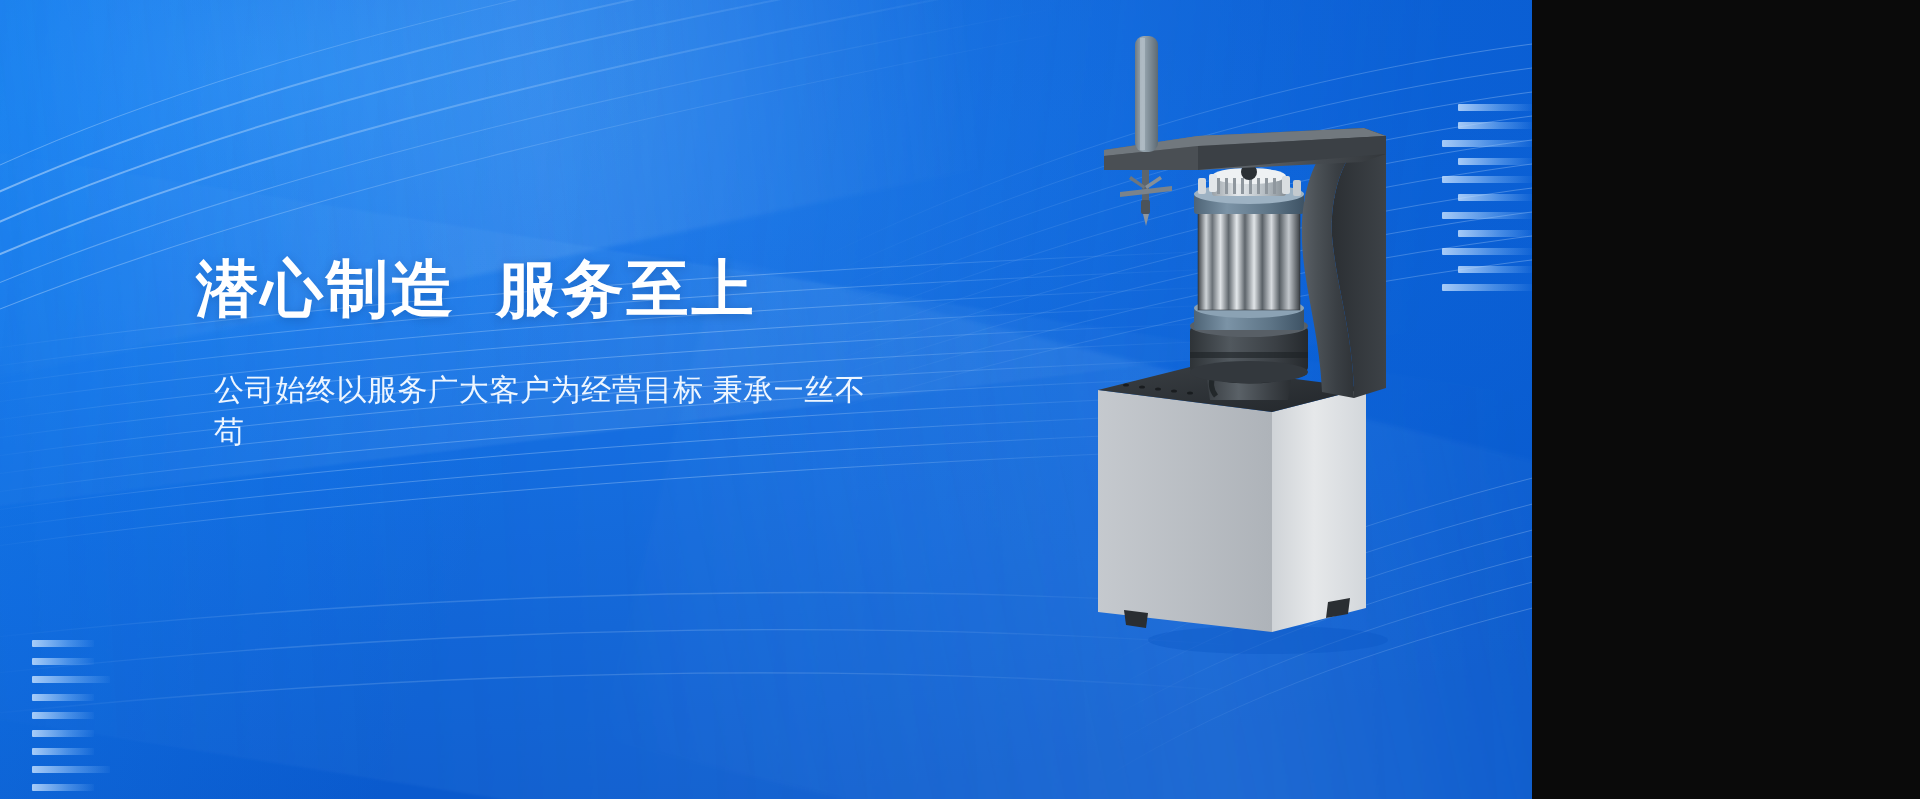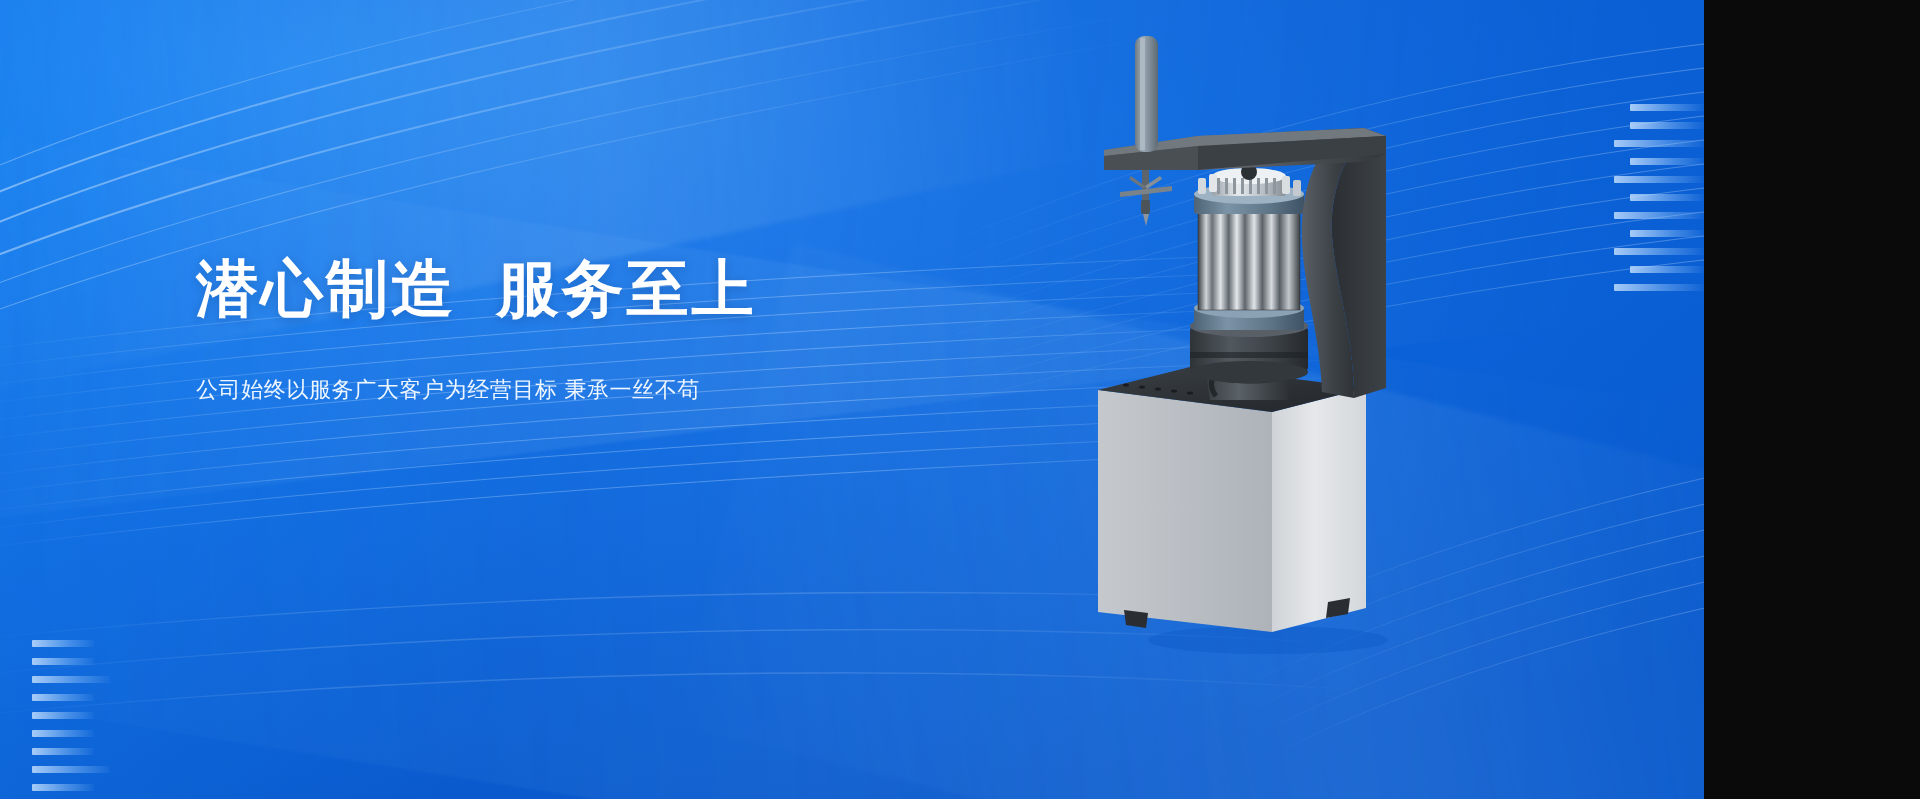--- a/index.html
+++ b/index.html
@@ -5,21 +5,21 @@
   * { margin:0; padding:0; box-sizing:border-box; }
   html,body{ background:#0a0a0a; }
   body{
     font-family:"Liberation Sans","DejaVu Sans",sans-serif;
     width:1920px; height:799px; overflow:hidden;
   }
 
   
   .banner{
     position:relative;
-    width:1704px; height:799px;
+    width:1532px; height:799px;
     overflow:hidden;
     background:#0a6ae0;
   }
 
   
   .bg-base{
     position:absolute; inset:0;
     background:
       radial-gradient(130% 95% at 18% 8%, #1a84f2 0%, #0f72e8 26%, #0b66dd 52%, #0a5fd4 76%, #0a59cc 100%);
   }
@@ -81,25 +81,26 @@
     font-size:62px;
     line-height:1.18;
     font-weight:700;
     color:#ffffff;
     letter-spacing:3px;
     white-space:pre;
     text-shadow:0 2px 10px rgba(0,30,80,.22);
   }
   .subcopy{ margin-top:44px; }
   .subline{
-    font-size:22px;
+    font-size:30px;
     line-height:42px;
     color:#eef6ff;
     letter-spacing:.6px;
     font-weight:400;
+    margin-left:18px;
   }
 
   
   .product{
     position:absolute;
     left:1086px; top:36px;
     width:420px; height:640px;
   }
   .product svg{ display:block; width:100%; height:100%; overflow:visible; }
 </style>

